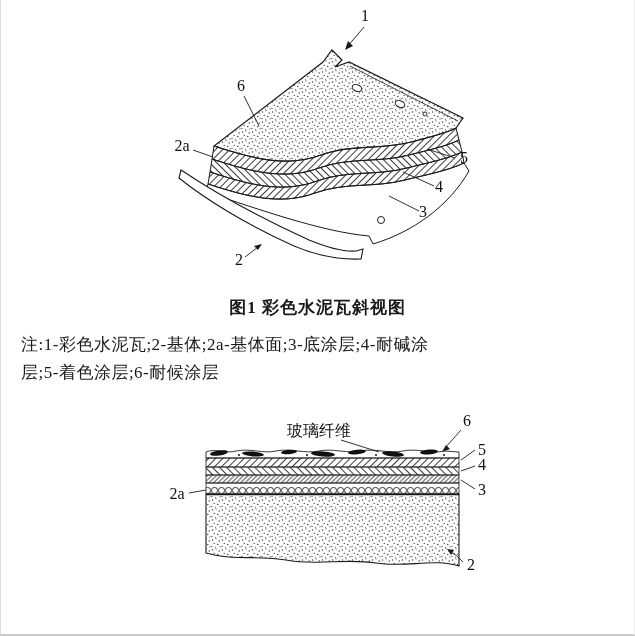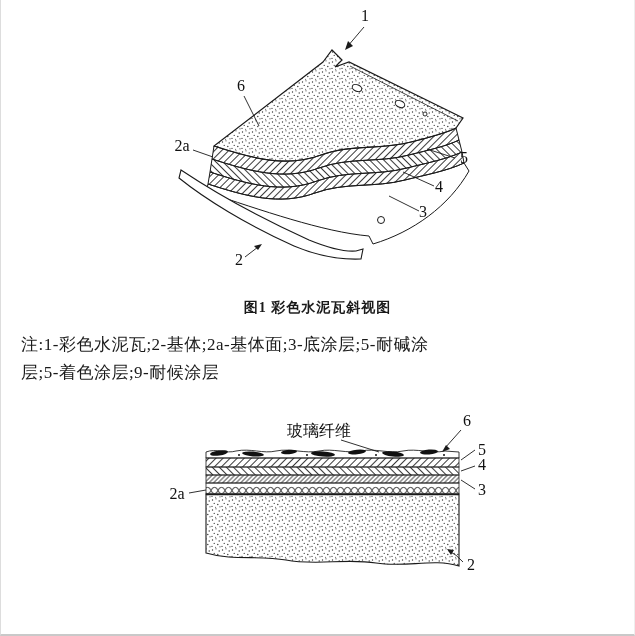--- a/index.html
+++ b/index.html
@@ -7,21 +7,21 @@
     position:relative;width:635px;height:636px;background:#fff;overflow:hidden;
     font-family:"Liberation Serif","DejaVu Serif",serif;color:#1a1a1a;
     border-left:1px solid #ddd;border-right:1px solid #eee;border-bottom:2px solid #c9c9c9;
     box-sizing:border-box;
   }
   .figsvg{position:absolute;left:0;}
   #fig1svg{top:0;}
   #fig2svg{top:408px;}
   .caption{
     position:absolute;left:0;width:100%;text-align:center;
-    font-weight:bold;font-size:14px;letter-spacing:1px;line-height:20px;
+    font-weight:bold;font-size:17px;letter-spacing:1px;line-height:20px;
   }
   #cap1{top:298px;}
   #cap2{top:604px;}
   .note{
     position:absolute;left:20px;top:331px;right:14px;
     font-size:17px;line-height:27.5px;letter-spacing:0.5px;
   }
   svg text{
     font-family:"Liberation Serif","DejaVu Serif",serif;
     font-size:16px;fill:#111;
@@ -98,22 +98,22 @@
       <text x="463" y="163">5</text>
       <text x="438" y="192">4</text>
       <text x="422" y="217">3</text>
       <text x="238" y="265">2</text>
     </g>
   </svg>
 
   <div id="cap1" class="caption">图1  彩色水泥瓦斜视图</div>
 
   <div class="note">
-    <div>注:1-彩色水泥瓦;2-基体;2a-基体面;3-底涂层;5-耐碱涂</div>
-    <div>层;5-着色涂层;9-耐候涂层</div>
+    <div>注:1-彩色水泥瓦;2-基体;2a-基体面;3-底涂层;4-耐碱涂</div>
+    <div>层;5-着色涂层;6-耐候涂层</div>
   </div>
 
   <svg id="fig2svg" class="figsvg" width="635" height="185" viewBox="0 0 635 185">
 
     <path d="M 205 86 L 458 86 L 458 158 C 432 150 405 160 375 155 C 345 150 315 158 285 152 C 258 147 232 153 205 145 Z" fill="url(#stip)" stroke="#1a1a1a" stroke-width="1.1"></path>
 
     <g>
       <path d="M 205 44 C 215 40 225 46 235 43 C 250 40 262 46 275 43 C 290 40 304 46 318 43 C 332 40 346 46 360 43 C 374 40 388 46 402 43 C 416 40 430 46 444 43 L 458 44 L 458 50 L 205 50 Z" fill="#fff" stroke="#222" stroke-width="0.9"></path>
       <g fill="#111">
         <ellipse cx="218" cy="45" rx="9" ry="2.6" transform="rotate(-8 218 45)"></ellipse>

